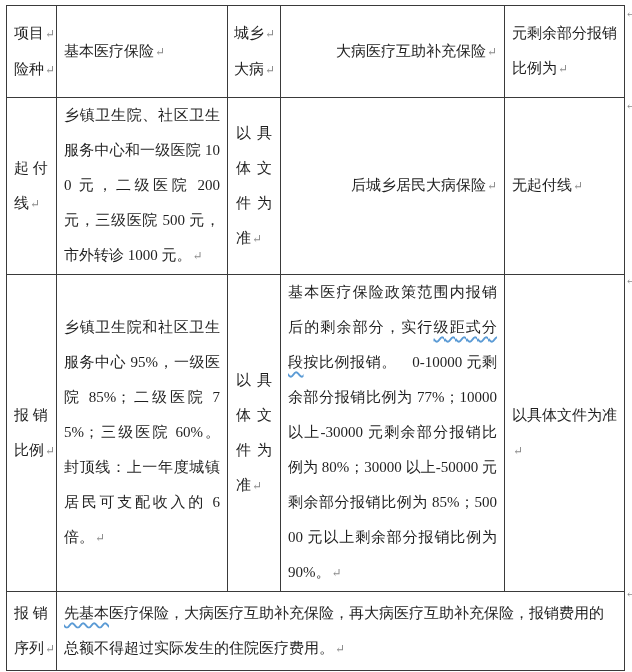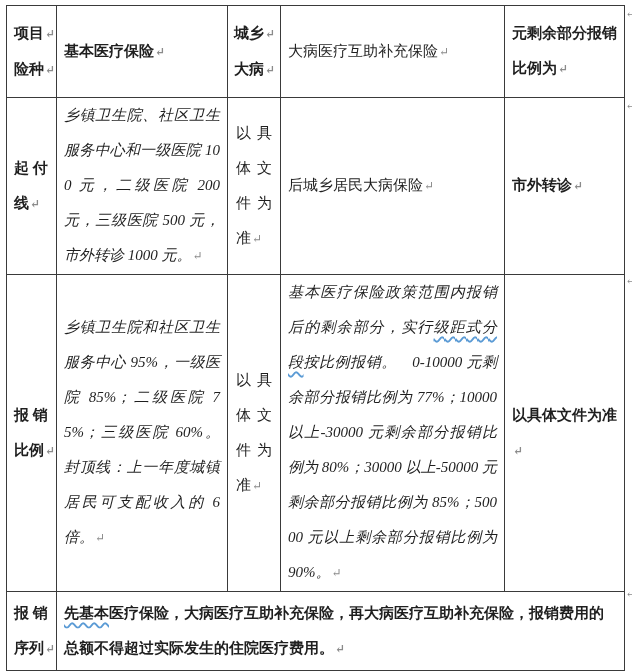--- a/index.html
+++ b/index.html
@@ -19,23 +19,23 @@
   }
   td {
     border: 1.5px solid #3a3a3a;
     font-size: 15px;
     line-height: 35px;
     vertical-align: middle;
     padding: 0 7px;
     overflow: hidden;
     word-break: break-all;
   }
-  td.justify { text-align: justify; font-style: italic; }
-  td.center  { text-align: left; }
-  td.left    { text-align: left; font-weight: bold; }
+  td.justify { text-align: justify; }
+  td.center  { text-align: right; }
+  td.left    { text-align: left; }
   td.narrow  { padding: 0 8px; text-align: justify; }
   .lbl-line  { white-space: nowrap; }
   .pmark {
     color: #8b8b8b;
     font-size: 12px;
     margin-left: 1px;
   }
   .u-blue {
     text-decoration: underline;
     text-decoration-style: wavy;
@@ -93,21 +93,21 @@
     <td class="justify">
       <span>乡镇卫生院、社区卫生服务中心和一级医院 100 元，二级医院 200 元，三级医院 500 元，市外转诊 1000 元。</span><span class="pmark">↵</span>
     </td>
     <td class="narrow">
       <span>以具体文件为准</span><span class="pmark">↵</span>
     </td>
     <td class="center">
       <span>后城乡居民大病保险</span><span class="pmark">↵</span>
     </td>
     <td class="left">
-      <span>市外转诊</span><span class="pmark">↵</span>
+      <span>无起付线</span><span class="pmark">↵</span>
     </td>
   </tr>
 
   <tr style="height:313px">
     <td class="left">
       <div class="lbl-line">报 销</div>
       <div class="lbl-line"><span>比例</span><span class="pmark">↵</span></div>
     </td>
     <td class="justify">
       <span>乡镇卫生院和社区卫生服务中心 95%，一级医院 85%；二级医院 75%；三级医院 60%。封顶线：上一年度城镇居民可支配收入的 6 倍。</span><span class="pmark">↵</span>

